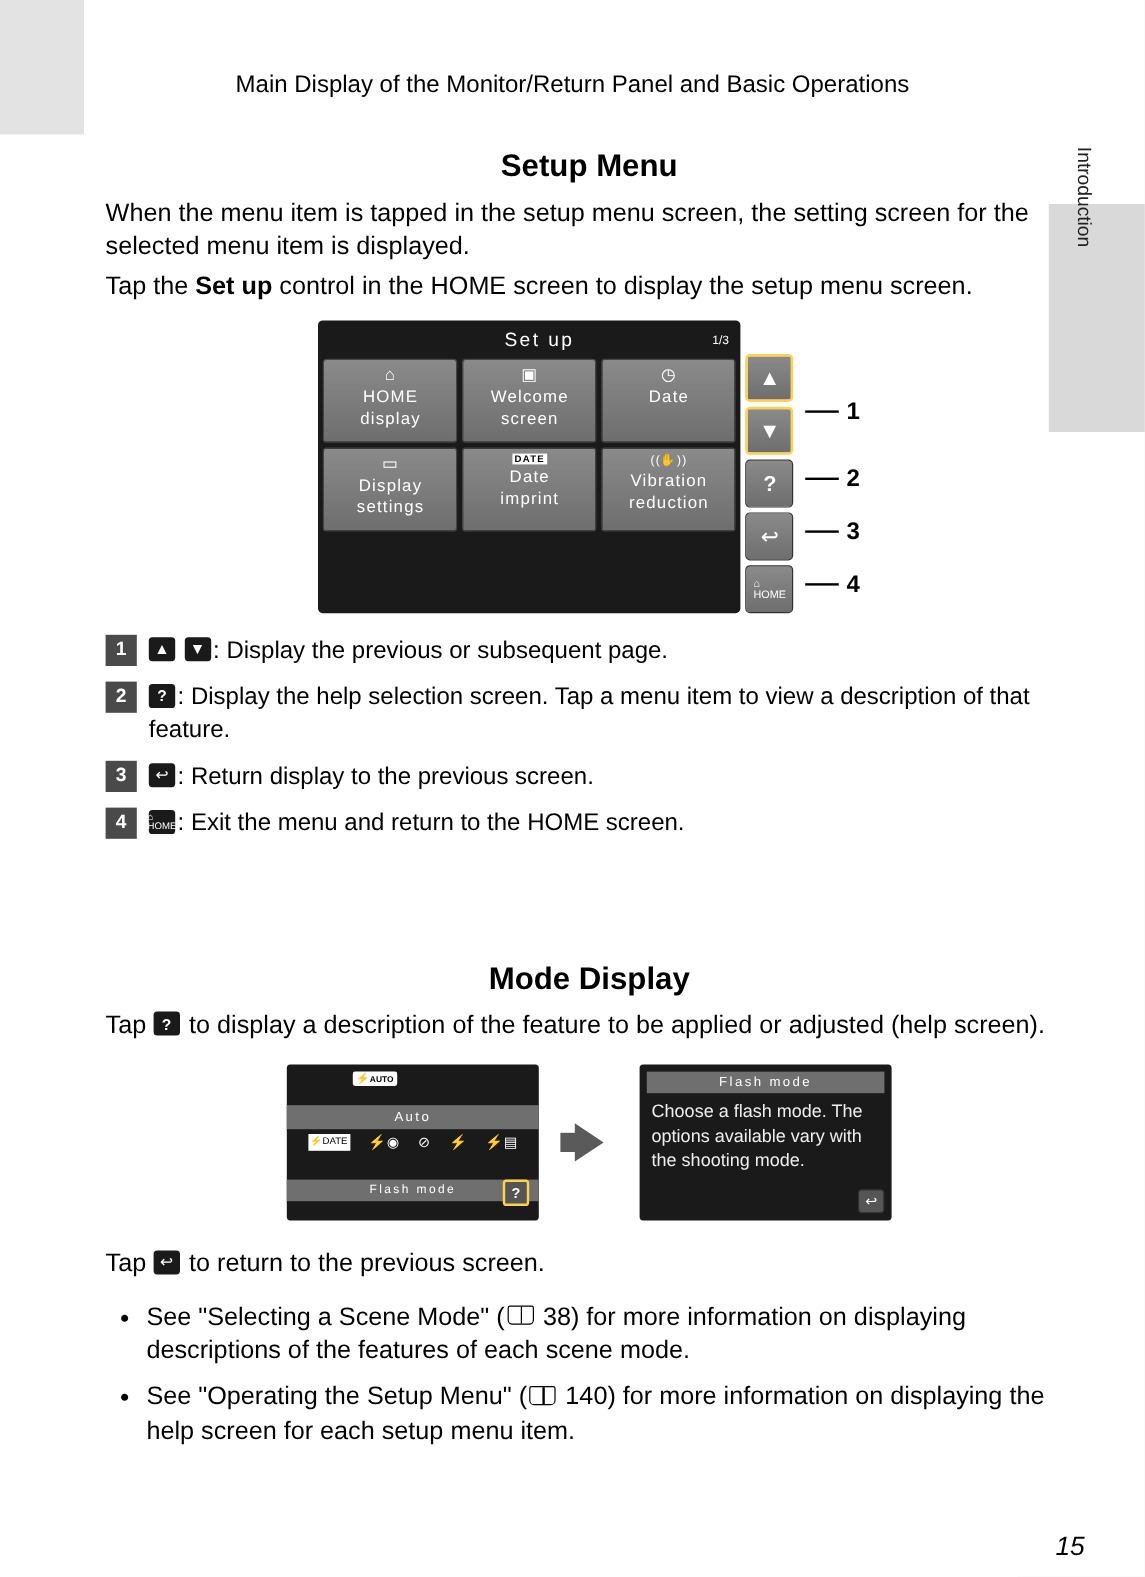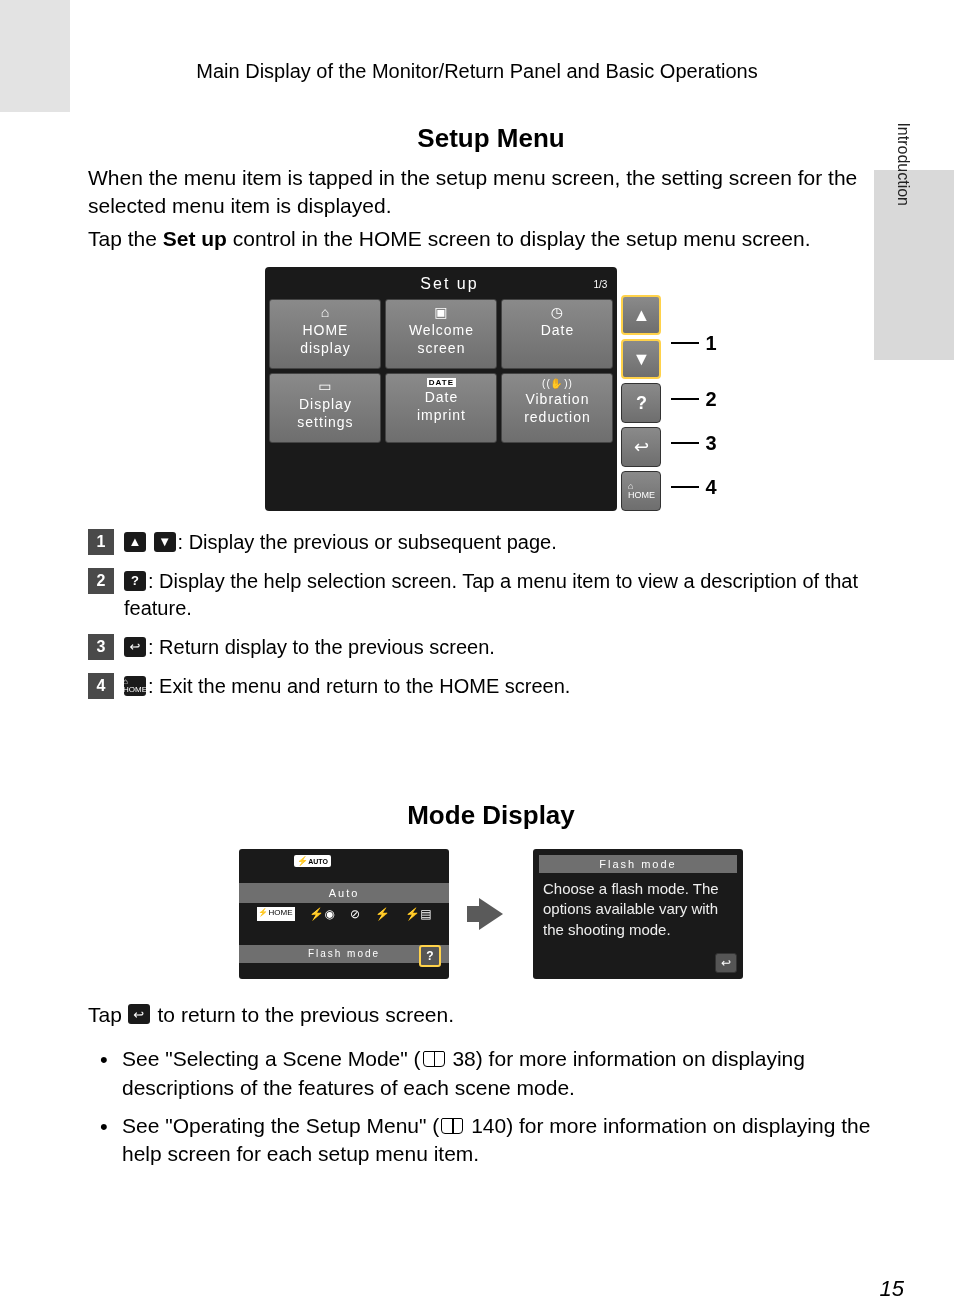--- a/index.html
+++ b/index.html
@@ -374,27 +374,30 @@
     <div class="legend-row">
       <div class="legend-num">4</div>
       <div class="legend-text">
         <span class="mini-icon" style="font-size:8px;line-height:1;flex-direction:column;">⌂<br>HOME</span><span>: Exit the menu and return to the HOME screen.</span>
       </div>
     </div>
   </div>
 
   <div class="help-section">
     <h2 class="section-title">Mode Display</h2>
+    <p class="body">
+      <span>Tap </span><span class="mini-icon" style="font-weight:bold;">?</span><span> to display a description of the feature to be applied or adjusted (help screen).</span>
+    </p>
 
     <div class="help-figs">
       <div class="help-screen-a">
         <div class="hs-a-auto-icon">⚡<span style="font-size:7px;">AUTO</span></div>
         <div class="hs-a-auto-label">Auto</div>
         <div class="hs-a-icons-row">
-          <span style="background:#fff;color:#000;font-size:8px;padding:1px 2px;">⚡HOME</span>
+          <span style="background:#fff;color:#000;font-size:8px;padding:1px 2px;">⚡DATE</span>
           <span>⚡◉</span>
           <span>⊘</span>
           <span>⚡</span>
           <span>⚡▤</span>
         </div>
         <div class="hs-a-flash-label">Flash mode</div>
         <div class="hs-a-help">?</div>
       </div>
       <div style="position:relative;">
         <div class="arrow-right"></div>

